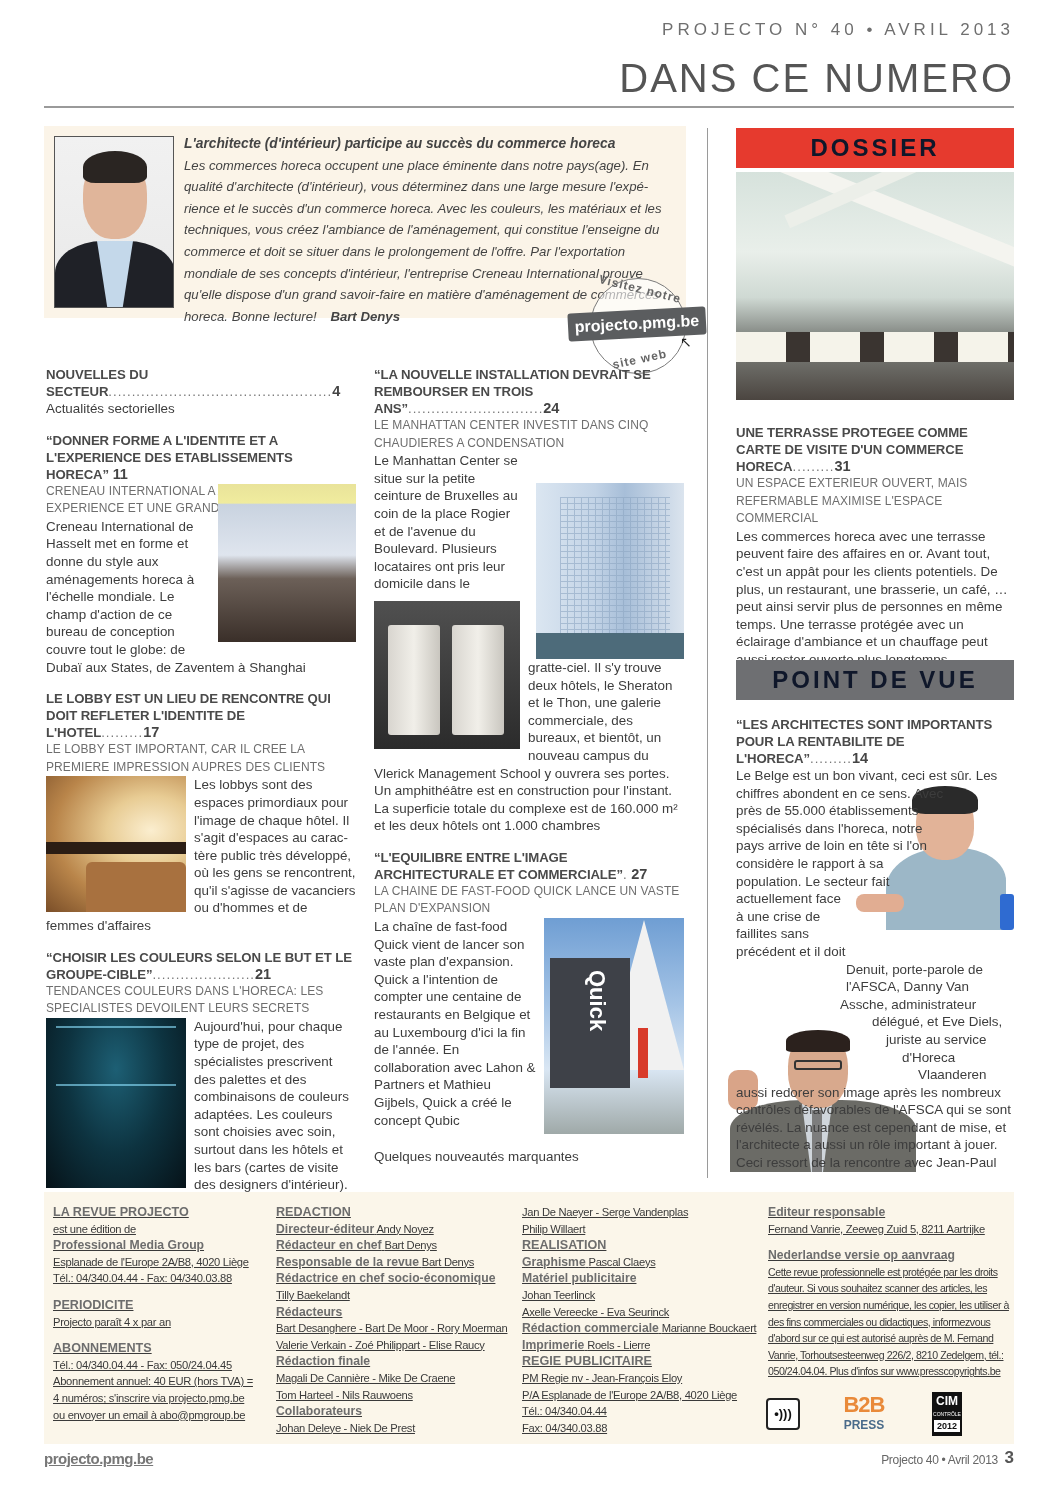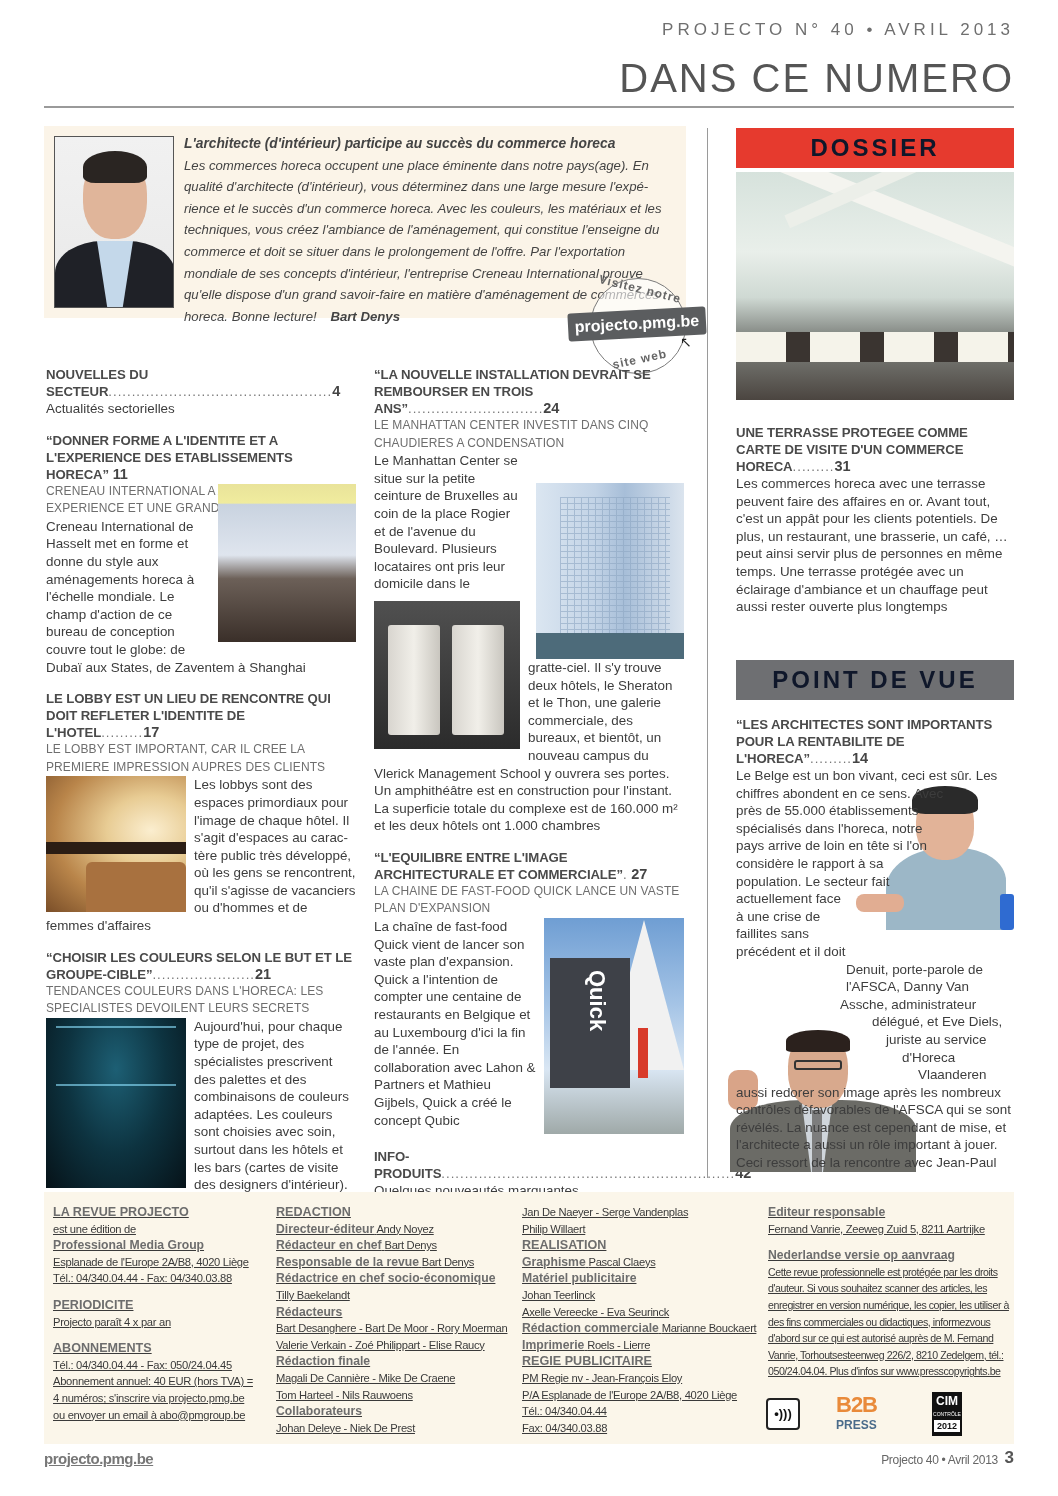--- a/index.html
+++ b/index.html
@@ -108,21 +108,21 @@
   .cc2 { left: 232px; width: 240px; }
   .cc3 { left: 478px; width: 240px; }
   .cc4 { left: 724px; width: 246px; }
   .colo-h { font-weight: bold; color: #6d6d6d; font-size: 12.6px; letter-spacing: 0; }
   .colo-k { font-weight: bold; color: #6d6d6d; font-size: 12.2px; letter-spacing: 0; }
   .colo-gap { height: 10px; }
   .cc4 .fine { font-size: 10.6px; line-height: 16.6px; letter-spacing: -0.45px; }
 
   .logos { position:absolute; left: 766px; top: 1392px; width: 240px; height: 44px; }
   .logo-sound { position:absolute; left: 0; top: 6px; width: 34px; height: 32px; border: 2px solid #222; border-radius: 4px; background:#fff; font-size: 13px; line-height: 28px; text-align:center; color:#111; font-weight:bold; }
-  .logo-b2b { position:absolute; left: 70px; top: 0; width: 56px; height: 44px; }
+  .logo-b2b { position:absolute; left: 70px; top: 0; width: 56px; height: 44px; text-align:center; }
   .logo-b2b .b { font-size: 22px; font-weight: bold; color: #e98a3a; line-height: 26px; letter-spacing: -1px; }
   .logo-b2b .p { font-size: 12px; font-weight: bold; color: #4a6b8a; line-height: 14px; }
   .logo-cim { position:absolute; left: 166px; top: 0; width: 30px; height: 44px; background:#111; color:#fff; text-align:center; }
   .logo-cim .c { font-size: 12px; font-weight:bold; line-height: 18px; }
   .logo-cim .s { font-size: 5px; line-height: 8px; }
   .logo-cim .y { font-size: 9px; font-weight:bold; background:#fff; color:#111; margin: 2px 2px 0; line-height: 12px; }
 
   .footer-url { position: absolute; left: 44px; top: 1450px; font-size: 15px; color: #777; text-decoration: underline; font-weight: bold; letter-spacing: -0.5px; }
   .footer-issue { position: absolute; right: 60px; top: 1453px; font-size: 12px; color: #666; letter-spacing: -0.3px; }
   .footer-page { position: absolute; right: 44px; top: 1448px; font-size: 17px; color: #555; font-weight: bold; }
@@ -213,34 +213,34 @@
     <div class="ph fl-right img-quick">
         <div class="roof"></div>
         <div class="wall"></div>
         <div class="logo">Quick</div>
         <div class="red"></div>
       </div>
     <div class="entry-body">La chaîne de fast-food Quick vient de lancer son vaste plan d'expansion. Quick a l'intention de compter une centaine de restaurants en Belgique et au Luxembourg d'ici la fin de l'année. En collaboration avec Lahon &amp; Partners et Mathieu Gijbels, Quick a créé le concept Qubic</div>
     <div class="clear"></div>
   </div>
   <div class="entry">
-    <div class="entry-title"><span>INFO-PRODUITS</span><span class="dots">...............................................................</span><span class="pg">42</span></div>
     <div class="entry-body">Quelques nouveautés marquantes</div>
   </div>
 </div>
 
 <div class="banner banner-dossier">DOSSIER</div>
 <div class="img-terrace">
     <div class="beam1"></div>
     <div class="beam2"></div>
     <div class="tables"></div>
   </div>
 
 <div class="col col3">
   <div class="entry-title"><span>UNE TERRASSE PROTEGEE COMME CARTE DE VISITE D'UN COMMERCE HORECA</span><span class="dots">.........</span><span class="pg">31</span></div>
+  <div class="entry-sub">UN ESPACE EXTERIEUR OUVERT, MAIS REFERMABLE MAXIMISE L'ESPACE COMMERCIAL</div>
   <div class="entry-body">Les commerces horeca avec une terrasse peuvent faire des affaires en or. Avant tout, c'est un appât pour les clients potentiels. De plus, un restaurant, une brasserie, un café, … peut ainsi servir plus de personnes en même temps. Une terrasse protégée avec un éclairage d'ambiance et un chauffage peut aussi rester ouverte plus longtemps</div>
 </div>
 
 <div class="banner banner-point">POINT DE VUE</div>
 
 <div class="img-man1">
     <div class="torso"></div>
     <div class="hand"></div>
     <div class="head"></div>
     <div class="hair"></div>

